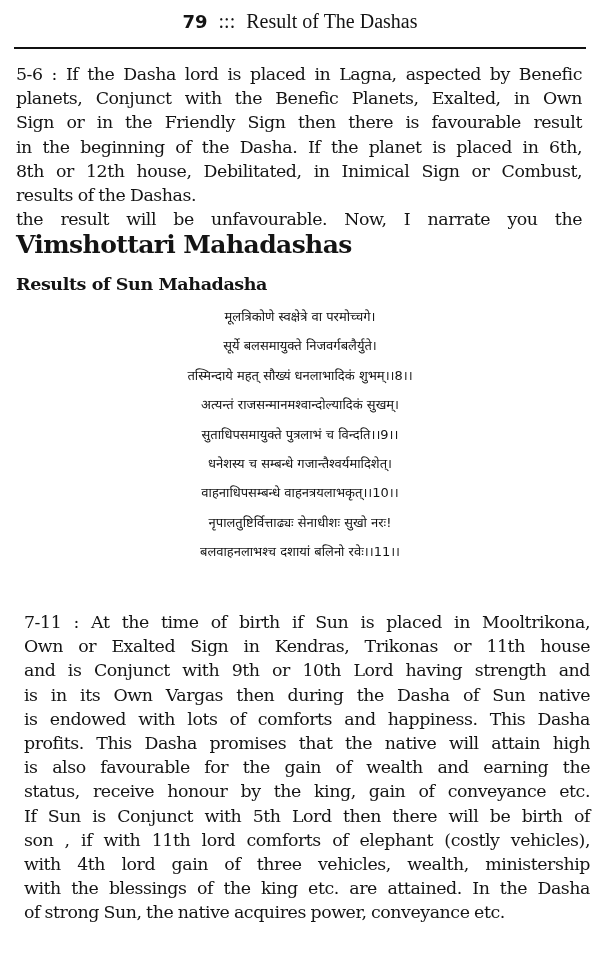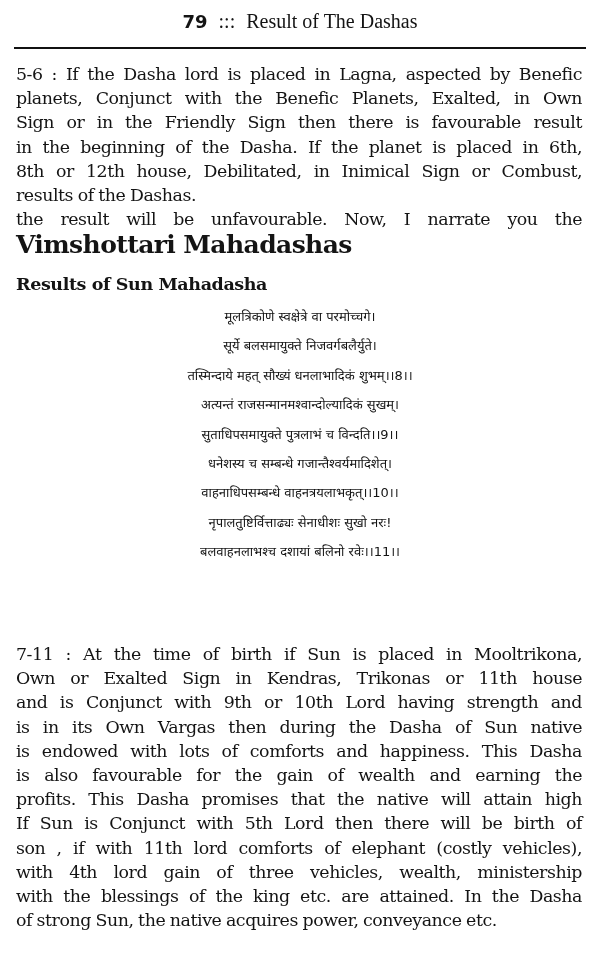--- a/index.html
+++ b/index.html
@@ -57,21 +57,21 @@
   .para .line {
     display: block;
     white-space: nowrap;
     text-align: justify;
     text-align-last: justify;
   }
   .para .line.last {
     text-align-last: left;
   }
   #para1 { top: 62px; }
-  #para2 { top: 642px; }
+  #para2 { top: 610px; margin-left: 8px; }
   .heading-main {
     position: absolute;
     left: 16px;
     top: 227px;
     font-family: "DejaVu Serif", serif;
     font-weight: bold;
     font-size: 25px;
     line-height: 36px;
     letter-spacing: -0.6px;
   }
@@ -134,20 +134,21 @@
   <span class="verse-line">नृपालतुष्टिर्वित्ताढ्यः सेनाधीशः सुखो नरः!</span>
   <span class="verse-line">बलवाहनलाभश्च दशायां बलिनो रवेः।।11।।</span>
 </div>
 
 <div class="para" id="para2">
   <span class="line">7-11 : At the time of birth if Sun is placed in Mooltrikona,</span>
   <span class="line">Own or Exalted Sign in Kendras, Trikonas or 11th house</span>
   <span class="line">and is Conjunct with 9th or 10th Lord having strength and</span>
   <span class="line">is in its Own Vargas then during the Dasha of Sun native</span>
   <span class="line">is endowed with lots of comforts and happiness. This Dasha</span>
+  <span class="line">profits. This Dasha promises that the native will attain high</span>
   <span class="line">is also favourable for the gain of wealth and earning the</span>
-  <span class="line">profits. This Dasha promises that the native will attain high</span>
+  <span class="line">status, receive honour by the king, gain of conveyance etc.</span>
   <span class="line">If Sun is Conjunct with 5th Lord then there will be birth of</span>
   <span class="line">son , if with 11th lord comforts of elephant (costly vehicles),</span>
   <span class="line">with 4th lord gain of three vehicles, wealth, ministership</span>
   <span class="line">with the blessings of the king etc. are attained. In the Dasha</span>
   <span class="line last">of strong Sun, the native acquires power, conveyance etc.</span>
 </div>
 
 </body></html>

